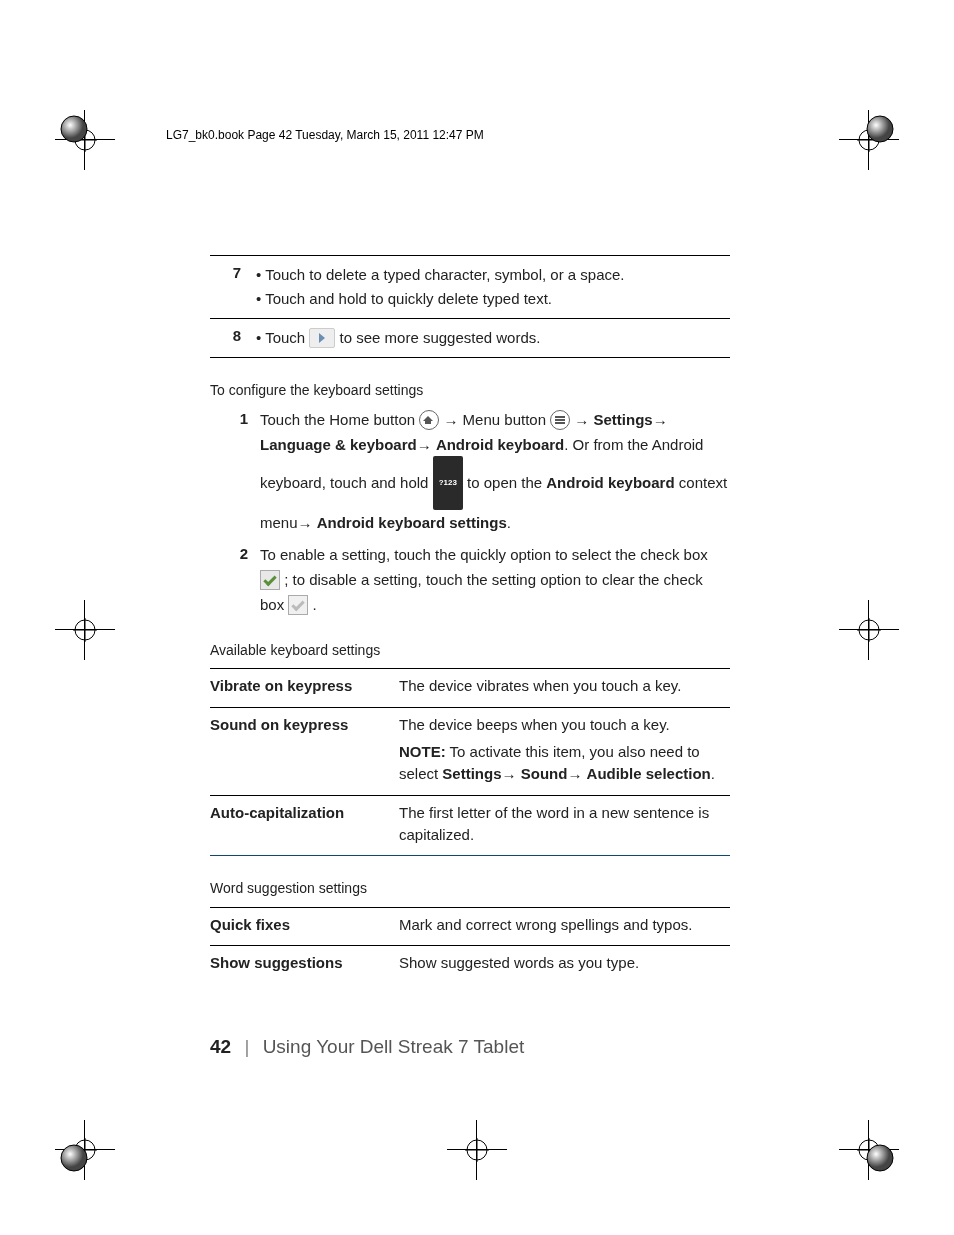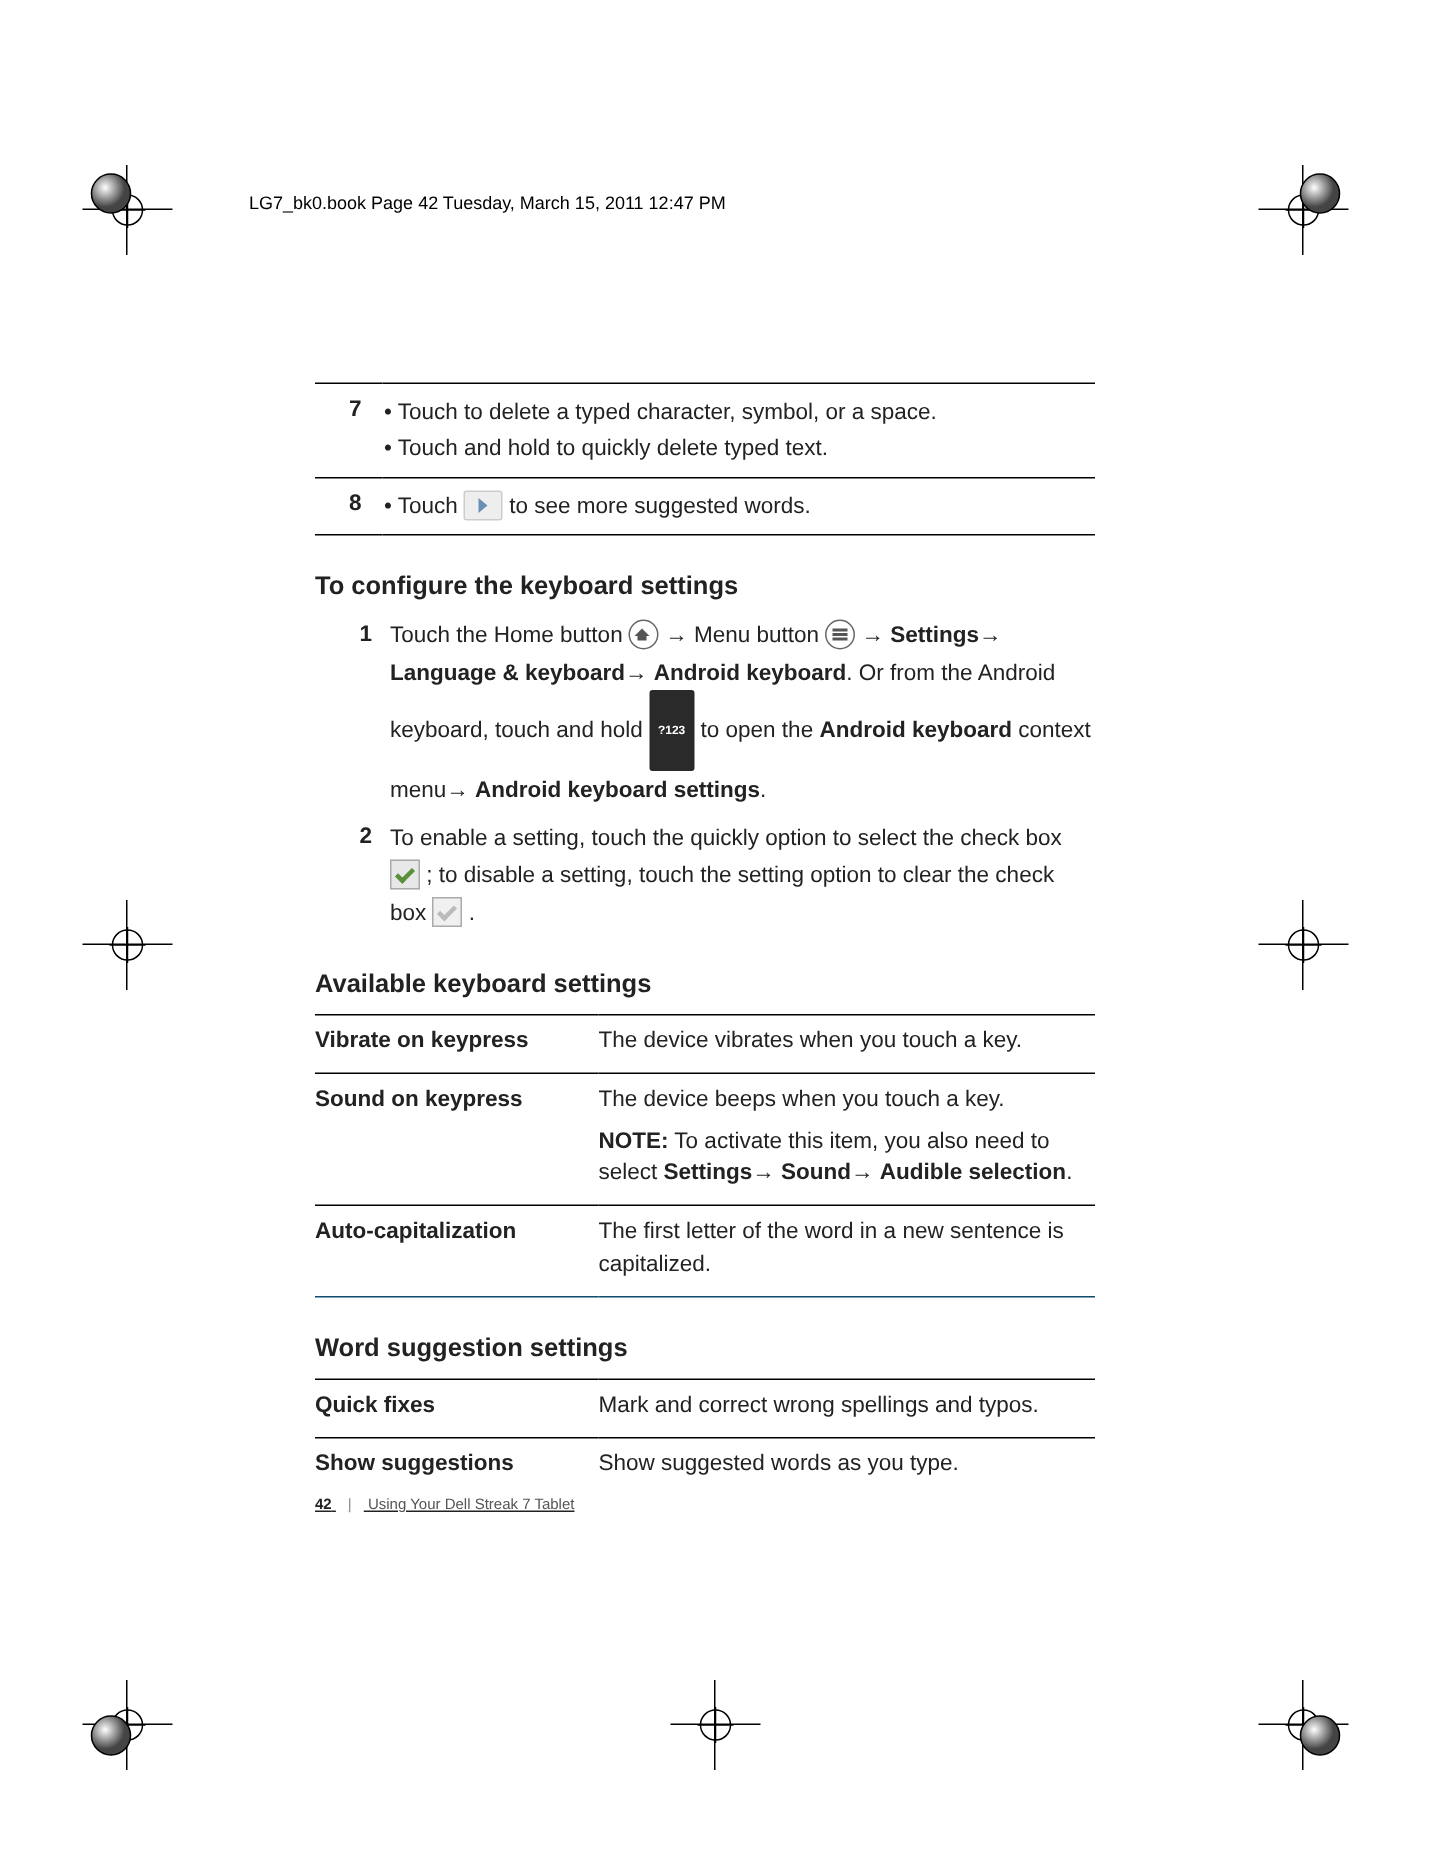--- a/index.html
+++ b/index.html
@@ -61,22 +61,22 @@
   .numtable { border-collapse: collapse; width: 100%; }
   .numtable td { vertical-align: top; }
   .numtable .n { width: 30px; text-align: right; font-weight: bold; padding-right: 14px; }
   .numtable .bline { border-top: 1px solid #000; }
   .numtable tr.bbot td { border-bottom: 1px solid #000; }
   .numtable td.pad { padding-top: 6px; padding-bottom: 6px; }
   .bullet { margin: 2px 0; }
   .bullet::before { content: "• "; }
 
   h4.section {
-    font-size: 17px;
-    font-weight: bold;
+    font-size: 14px;
+    font-weight: normal;
     margin: 22px 0 8px 0;
   }
 
   ol.steps { list-style: none; padding: 0; margin: 4px 0 0 0; }
   ol.steps > li { display: flex; margin-bottom: 8px; }
   ol.steps > li .sn { width: 38px; text-align: right; font-weight: bold; padding-right: 12px; flex: 0 0 38px; }
   ol.steps > li .sb { flex: 1; line-height: 1.65; }
 
   .arrow { font-family: Arial, sans-serif; }
 
@@ -127,25 +127,24 @@
   }
 
   table.settings { border-collapse: collapse; width: 100%; margin-top:2px; }
   table.settings tr td { vertical-align: top; padding: 6px 4px 10px 0; }
   table.settings tr { border-top: 1px solid #000; }
   table.settings tr.last { border-bottom: 1px solid #0c4a6e; }
   table.settings td.lab { font-weight: bold; width: 185px; }
 
   .footer {
     position: absolute;
-    top: 998px;
+    top: 1036px;
     left: 210px;
     width: 520px;
-    font-size: 10px;
-    text-decoration: underline;
+    font-size: 19px;
   }
   .footer .pn { font-weight: bold; }
   .footer .sep { color:#888; margin: 0 8px; }
   .footer .chap { color: #555; }
 
   b { font-weight: bold; }
 </style>
 </head>
 <body>
 

